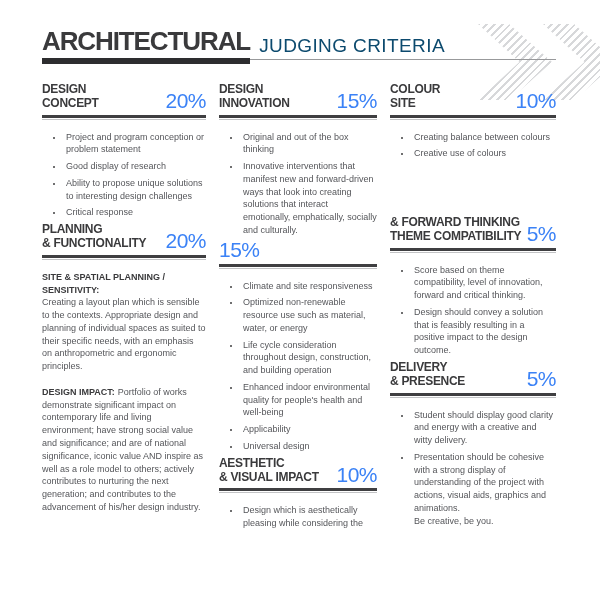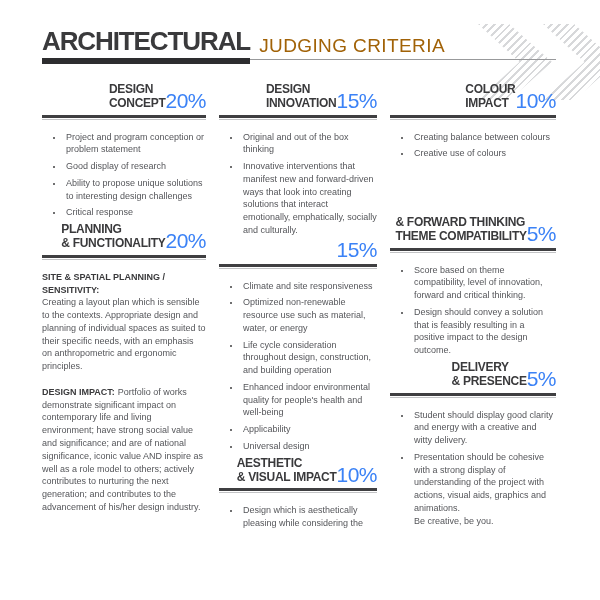--- a/index.html
+++ b/index.html
@@ -49,21 +49,21 @@
   .subtitle-wrap {
     flex: 1;
     border-bottom: 1px solid #98999b;
     margin-bottom: 4px;
     padding: 0 0 3px 9px;
   }
   .subtitle {
     font-size: 19px;
     font-weight: 400;
     letter-spacing: 0.4px;
-    color: #a16207;
+    color: #0c4a6e;
     line-height: 1;
     white-space: nowrap;
   }
 
   
   .grid {
     position: relative;
     z-index: 1;
     display: flex;
     gap: 13px;
@@ -76,21 +76,21 @@
   .col3 { flex: 1; }
 
   .sec { width: 100%; }
   .sec.row1 { min-height: 133px; }
   .sec.h207 { min-height: 207px; }
   .sec.h129 { min-height: 129px; }
 
   .sec-head {
     position: relative;
     display: flex;
-    justify-content: flex-end;
+    justify-content: space-between;
     align-items: flex-end;
     border-bottom: 3px solid #3f3f41;
     padding-bottom: 4px;
   }
   .sec-head::after {
     content: "";
     position: absolute;
     left: 0; right: 0; bottom: -5px;
     border-top: 1px solid #c2c3c5;
   }
@@ -238,21 +238,21 @@
       </section>
 
     </div>
 
     <div class="col col3">
 
       <section class="sec row1">
         <div class="sec-head">
           <h2 class="sec-title">
             <span>COLOUR</span>
-            <span>IMPACT</span>
+            <span>SITE</span>
           </h2>
           <div class="sec-pct">10%</div>
         </div>
         <ul class="bullets">
           <li>Creating balance between colours</li>
           <li>Creative use of colours</li>
         </ul>
       </section>
 
       <section class="sec h129">

